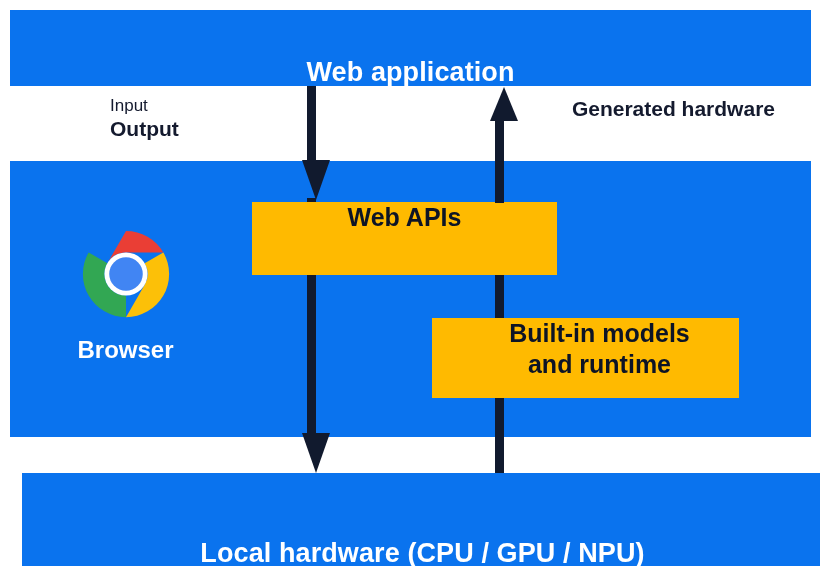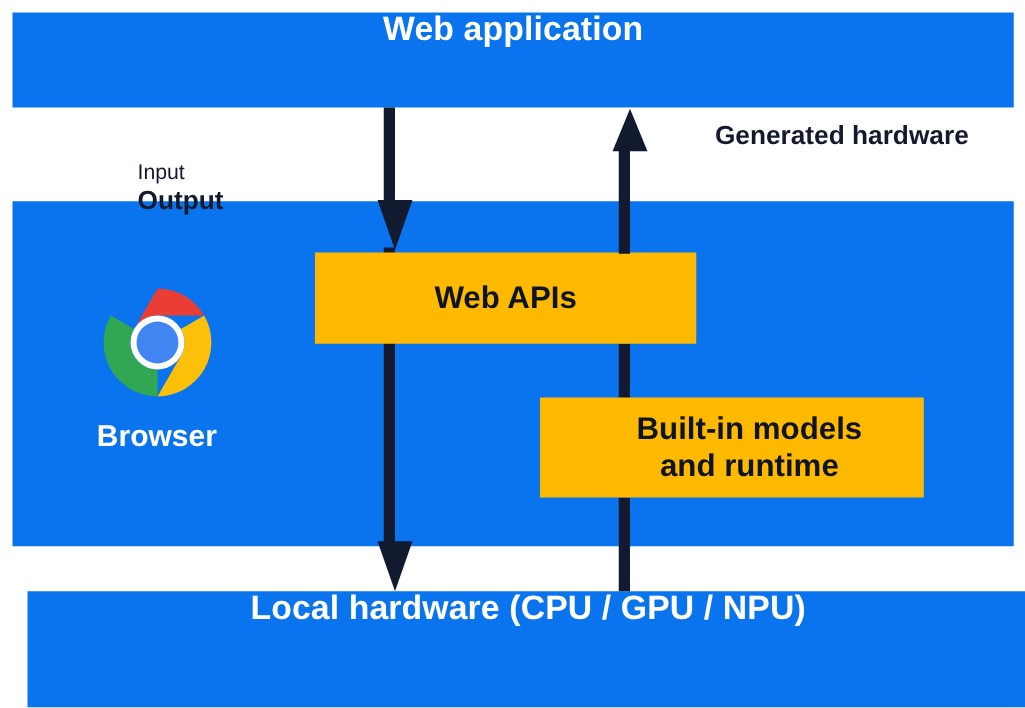--- a/index.html
+++ b/index.html
@@ -16,21 +16,21 @@
     height: 566px;
     background: #ffffff;
     overflow: hidden;
   }
 
   
   .band {
     position: absolute;
     background: #0a73ee;
     display: flex;
-    align-items: flex-start;
+    align-items: flex-end;
     justify-content: center;
   }
   #band-web-application {
     left: 10px;
     top: 10px;
     width: 801px;
     height: 76px;
   }
   #band-browser {
     left: 10px;
@@ -68,21 +68,20 @@
   }
   #io-output {
     right: 45px;
     top: 96px;
     text-align: right;
   }
   .io-kind {
     display: block;
     font-size: 17px;
     font-weight: normal;
-    margin-top: 32px;
   }
   .io-value {
     display: block;
     font-size: 21px;
     font-weight: bold;
     margin-top: 1px;
   }
 
   
   .arrow-shaft {
@@ -117,21 +116,20 @@
   #shaft-output-low  { left: 495px; top: 398px; height: 75px; }
   #shaft-output-mid  { left: 495px; top: 275px; height: 45px; }
   #shaft-output-high { left: 495px; top: 118px; height: 85px; }
   #head-output       { left: 490px; top: 87px; }
 
   
   .yellow-box {
     position: absolute;
     background: #ffba00;
     display: flex;
-    align-items: center;
     justify-content: center;
     text-align: center;
     color: #0d1426;
     font-weight: bold;
     line-height: 1.22;
   }
   #box-web-apis {
     left: 252px;
     top: 202px;
     width: 305px;

